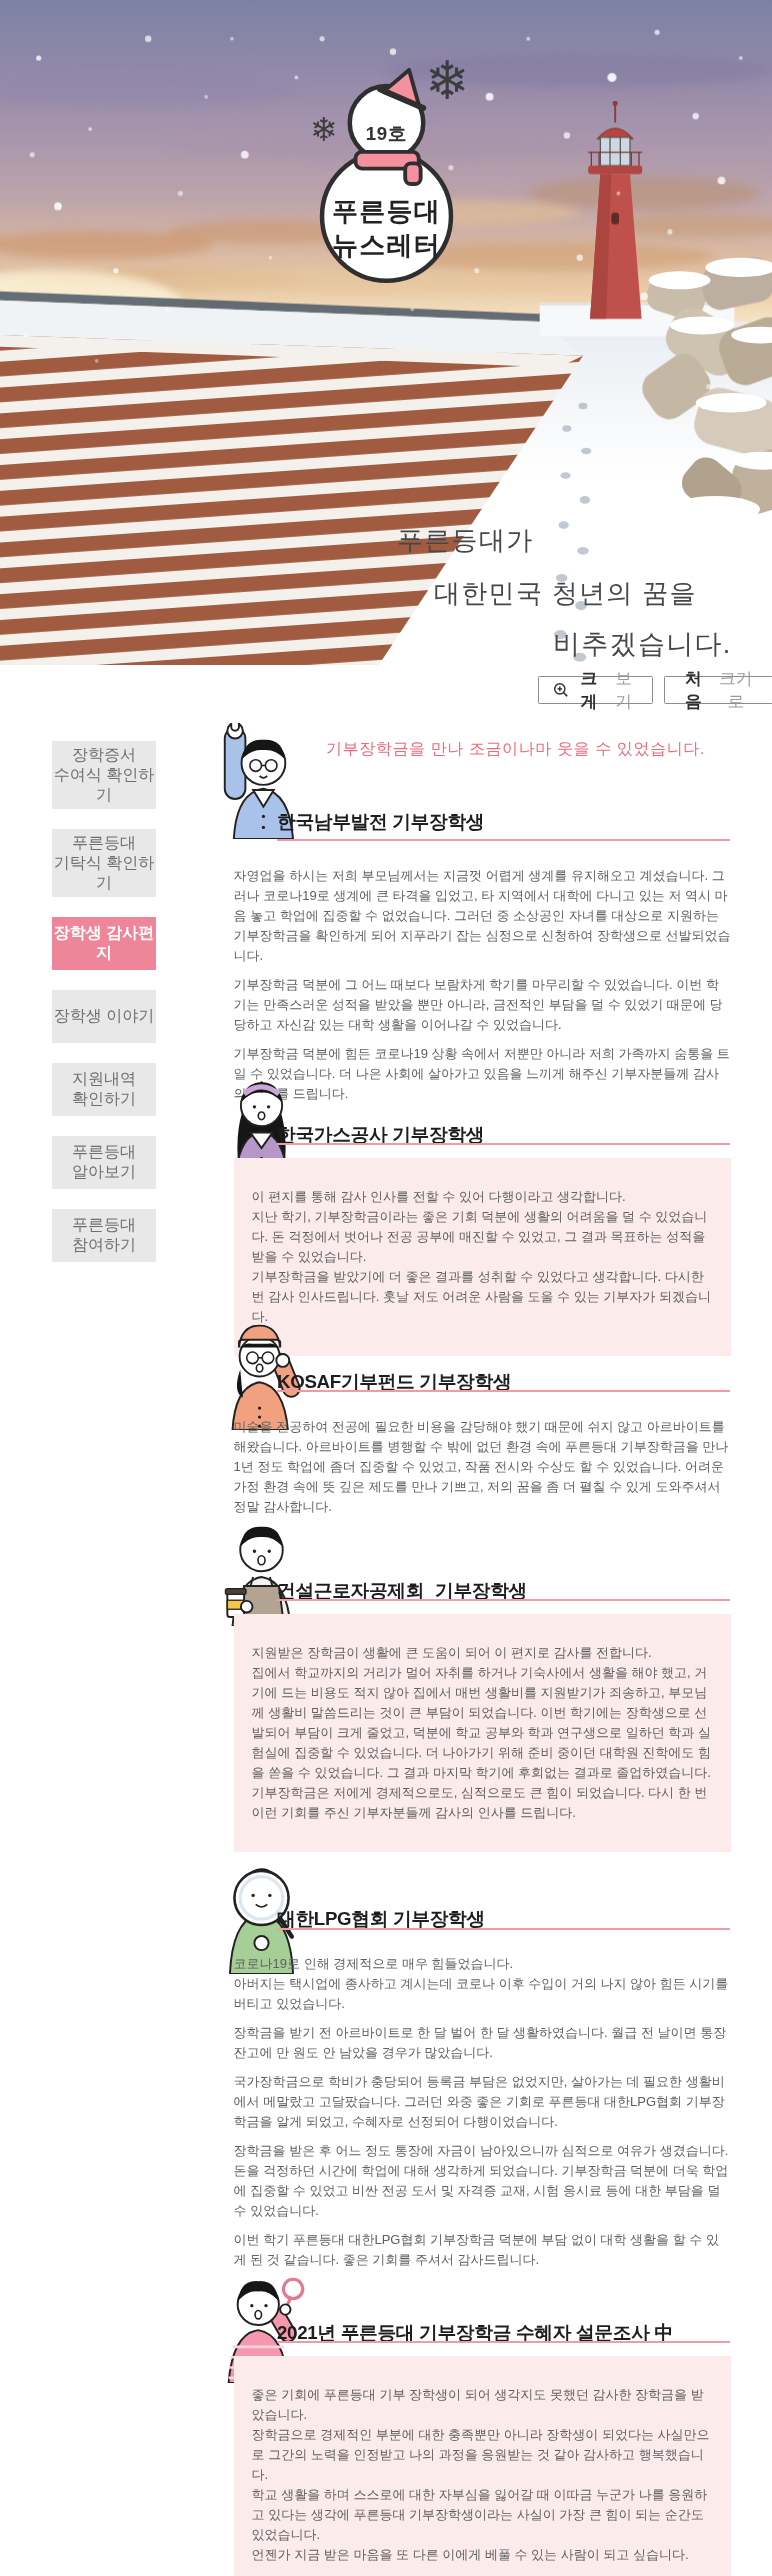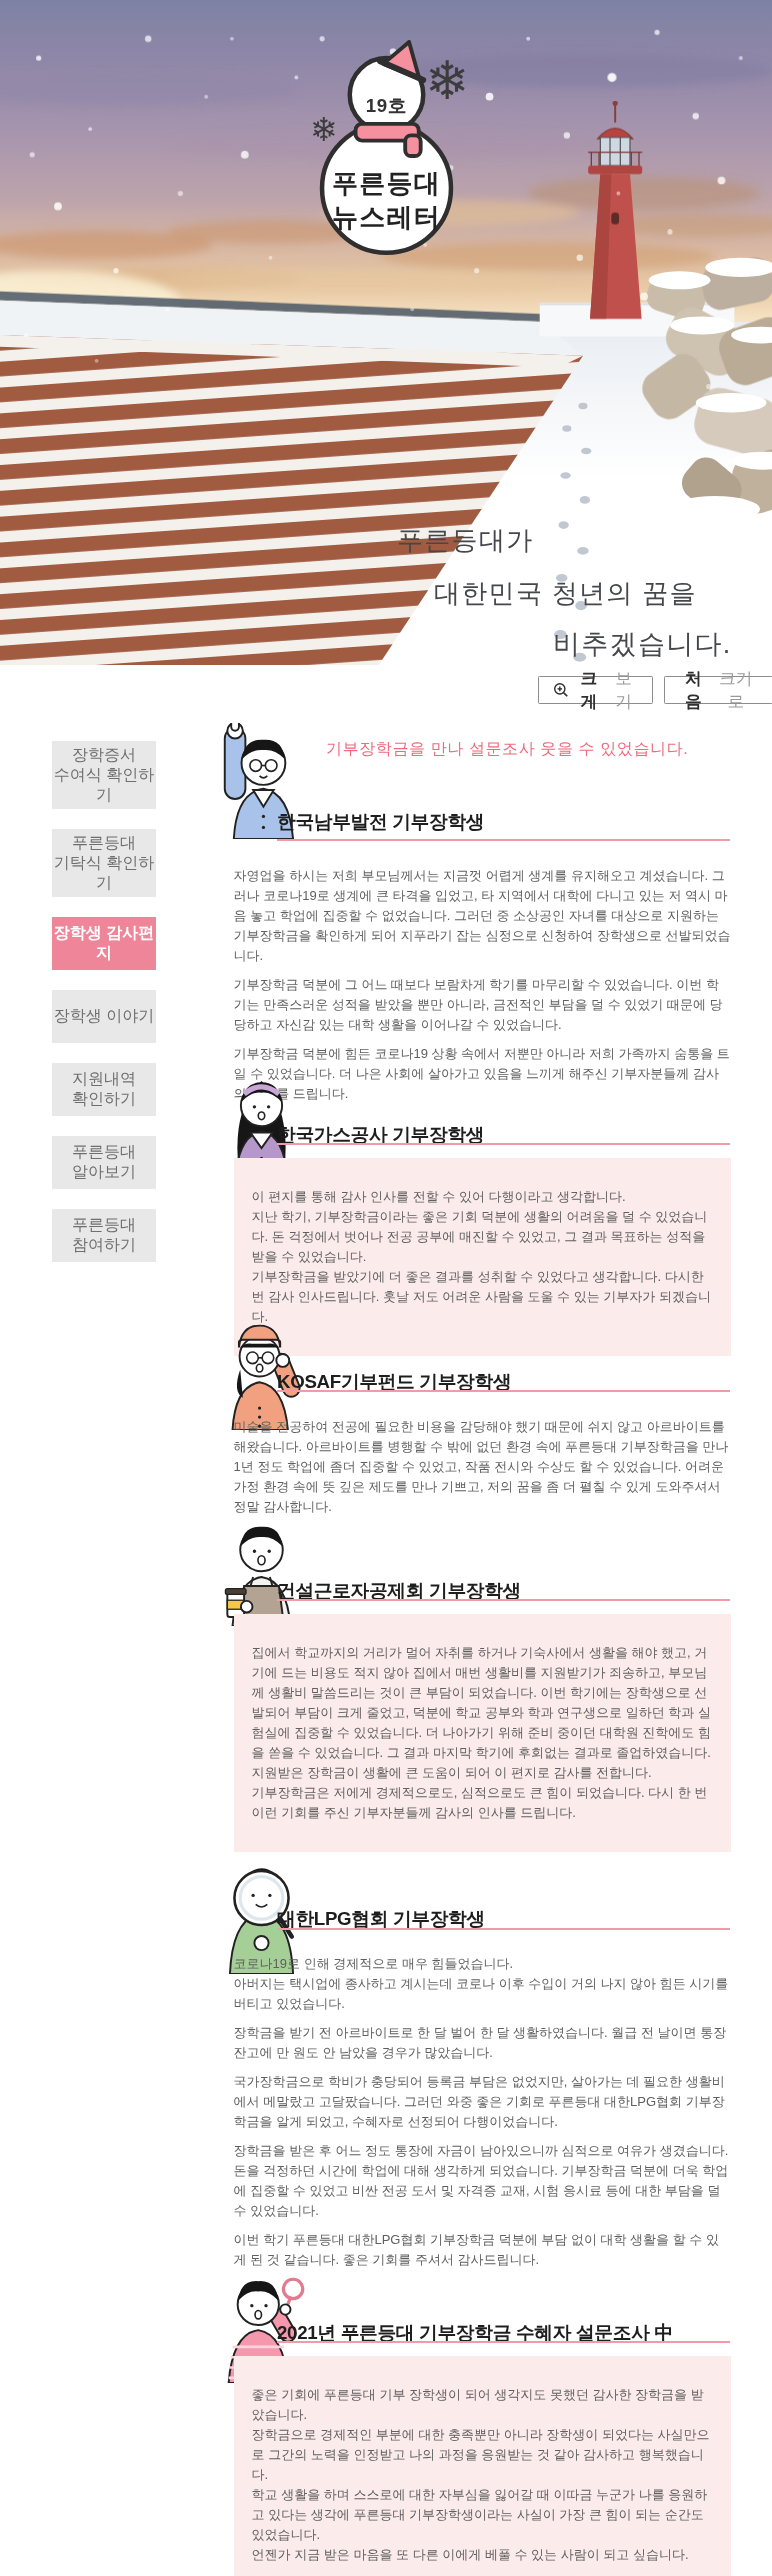--- a/index.html
+++ b/index.html
@@ -4,21 +4,21 @@
 <style>
   html,body{margin:0;padding:0;background:#fff;}
   .page{position:relative;width:773px;height:2576px;background:#fff;overflow:hidden;
         font-family:"Liberation Sans",sans-serif;}
   
   .hero{position:absolute;top:0;left:0;width:773px;height:665px;overflow:hidden;
     background:linear-gradient(180deg,#7d82a4 0%,#8f87a8 9%,#a795ae 20%,#bda4ab 30%,
       #d7b7a4 37%,#e8c8a3 43%,#f5e2c2 48%,#fbf0d8 51%,#f3f1ee 55%,#fbfbfb 70%,#ffffff 100%);}
   .hero svg{position:absolute;top:0;left:0;}
   
-  .badge{position:absolute;top:40px;left:280px;width:213px;height:245px;}
+  .badge{position:absolute;top:68px;left:280px;width:213px;height:245px;}
   .badge-issue{position:absolute;top:53px;left:0;width:213px;text-align:center;
     font-size:18.7px;font-weight:bold;color:#333;letter-spacing:0.6px;}
   .badge-t1{position:absolute;top:126px;left:0;width:213px;text-align:center;
     font-size:26px;font-weight:bold;color:#222;letter-spacing:1.3px;}
   .badge-t2{position:absolute;top:160px;left:0;width:213px;text-align:center;
     font-size:26px;font-weight:bold;color:#222;letter-spacing:1.3px;}
   .flake{position:absolute;color:#3c3c3c;line-height:1;}
   .flake.left{top:113px;left:310px;font-size:33px;}
   .flake.right{top:54px;left:425px;font-size:53px;}
   
@@ -260,21 +260,21 @@
         <circle cx="78" cy="62" r="34" fill="#fff" stroke="#222" stroke-width="3"></circle>
         <path d="M45,56 Q48,24 78,26 Q108,24 111,56 Q96,40 78,42 Q60,40 45,56 Z" fill="#161616"></path>
         <circle cx="66" cy="66" r="9" fill="none" stroke="#222" stroke-width="2.5"></circle>
         <circle cx="90" cy="66" r="9" fill="none" stroke="#222" stroke-width="2.5"></circle>
         <line x1="75" y1="66" x2="81" y2="66" stroke="#222" stroke-width="2.5"></line>
         <path d="M72,82 Q78,88 84,82" fill="#fff" stroke="#222" stroke-width="2.5"></path>
         <circle cx="78" cy="145" r="2.5" fill="#222"></circle>
           <circle cx="78" cy="162" r="2.5" fill="#222"></circle>
       </svg>
     </div>
-    <div class="tagline">기부장학금을 만나 설문조사 웃을 수 있었습니다.</div>
+    <div class="tagline">기부장학금을 만나 조금이나마 웃을 수 있었습니다.</div>
     <h2 class="sec-title" style="top:86px;">한국남부발전 기부장학생</h2>
     <div class="underline" style="top:116px;"></div>
     <div class="body plain" style="top:137px;">
         <p>자영업을 하시는 저희 부모님께서는 지금껏 어렵게 생계를 유지해오고 계셨습니다. 그러나 코로나19로 생계에 큰 타격을 입었고, 타 지역에서 대학에 다니고 있는 저 역시 마음 놓고 학업에 집중할 수 없었습니다. 그러던 중 소상공인 자녀를 대상으로 지원하는 기부장학금을 확인하게 되어 지푸라기 잡는 심정으로 신청하여 장학생으로 선발되었습니다.</p>
         <p>기부장학금 덕분에 그 어느 때보다 보람차게 학기를 마무리할 수 있었습니다. 이번 학기는 만족스러운 성적을 받았을 뿐만 아니라, 금전적인 부담을 덜 수 있었기 때문에 당당하고 자신감 있는 대학 생활을 이어나갈 수 있었습니다.</p>
         <p>기부장학금 덕분에 힘든 코로나19 상황 속에서 저뿐만 아니라 저희 가족까지 숨통을 트일 수 있었습니다. 더 나은 사회에 살아가고 있음을 느끼게 해주신 기부자분들께 감사의 인사를 드립니다.</p>
       </div>
   </section>
 
   <section class="sec" style="top:1063px;height:251px;">
@@ -339,25 +339,25 @@
         <path d="M43,56 Q46,24 75,26 Q104,24 107,56 Q92,40 75,42 Q58,40 43,56 Z" fill="#161616"></path>
         <circle cx="64" cy="64" r="2.6" fill="#222"></circle>
           <circle cx="87" cy="64" r="2.6" fill="#222"></circle>
         <ellipse cx="75" cy="78" rx="5.5" ry="7" fill="#fff" stroke="#222" stroke-width="2.5"></ellipse>
         <rect x="22" y="128" width="26" height="38" rx="4" fill="#fff" stroke="#222" stroke-width="3"></rect>
         <rect x="22" y="140" width="26" height="14" fill="#f5c64a" stroke="#222" stroke-width="2"></rect>
         <rect x="19" y="122" width="32" height="9" rx="3" fill="#4a3f35" stroke="#222" stroke-width="2"></rect>
         <circle cx="52" cy="150" r="9" fill="#fff" stroke="#222" stroke-width="3"></circle>
       </svg>
     </div>
-    <h2 class="sec-title" style="top:68px;">건설근로자공제회 기부장학생</h2>
+    <h2 class="sec-title" style="top:68px;font-family:Liberation Mono, monospace;">건설근로자공제회 기부장학생</h2>
     <div class="underline" style="top:89px;"></div>
     <div class="body boxed" style="top:104px;">
+        <p>지원받은 장학금이 생활에 큰 도움이 되어 이 편지로 감사를 전합니다.</p>
         <p>집에서 학교까지의 거리가 멀어 자취를 하거나 기숙사에서 생활을 해야 했고, 거기에 드는 비용도 적지 않아 집에서 매번 생활비를 지원받기가 죄송하고, 부모님께 생활비 말씀드리는 것이 큰 부담이 되었습니다. 이번 학기에는 장학생으로 선발되어 부담이 크게 줄었고, 덕분에 학교 공부와 학과 연구생으로 일하던 학과 실험실에 집중할 수 있었습니다. 더 나아가기 위해 준비 중이던 대학원 진학에도 힘을 쏟을 수 있었습니다. 그 결과 마지막 학기에 후회없는 결과로 졸업하였습니다.</p>
-        <p>지원받은 장학금이 생활에 큰 도움이 되어 이 편지로 감사를 전합니다.</p>
         <p>기부장학금은 저에게 경제적으로도, 심적으로도 큰 힘이 되었습니다. 다시 한 번 이런 기회를 주신 기부자분들께 감사의 인사를 드립니다.</p>
       </div>
   </section>
 
   <section class="sec" style="top:1858px;height:409px;">
     <div class="avatar">
       <svg width="97" height="116" viewBox="0 0 150 180">
         <path d="M26,180 Q30,92 75,86 Q120,92 124,180 Z" fill="#a5cf97" stroke="#222" stroke-width="3"></path>
         <path d="M50,40 Q54,16 75,16 Q96,16 100,40 Z" fill="#161616"></path>
         <circle cx="75" cy="62" r="42" fill="#fff" stroke="#222" stroke-width="4"></circle>

